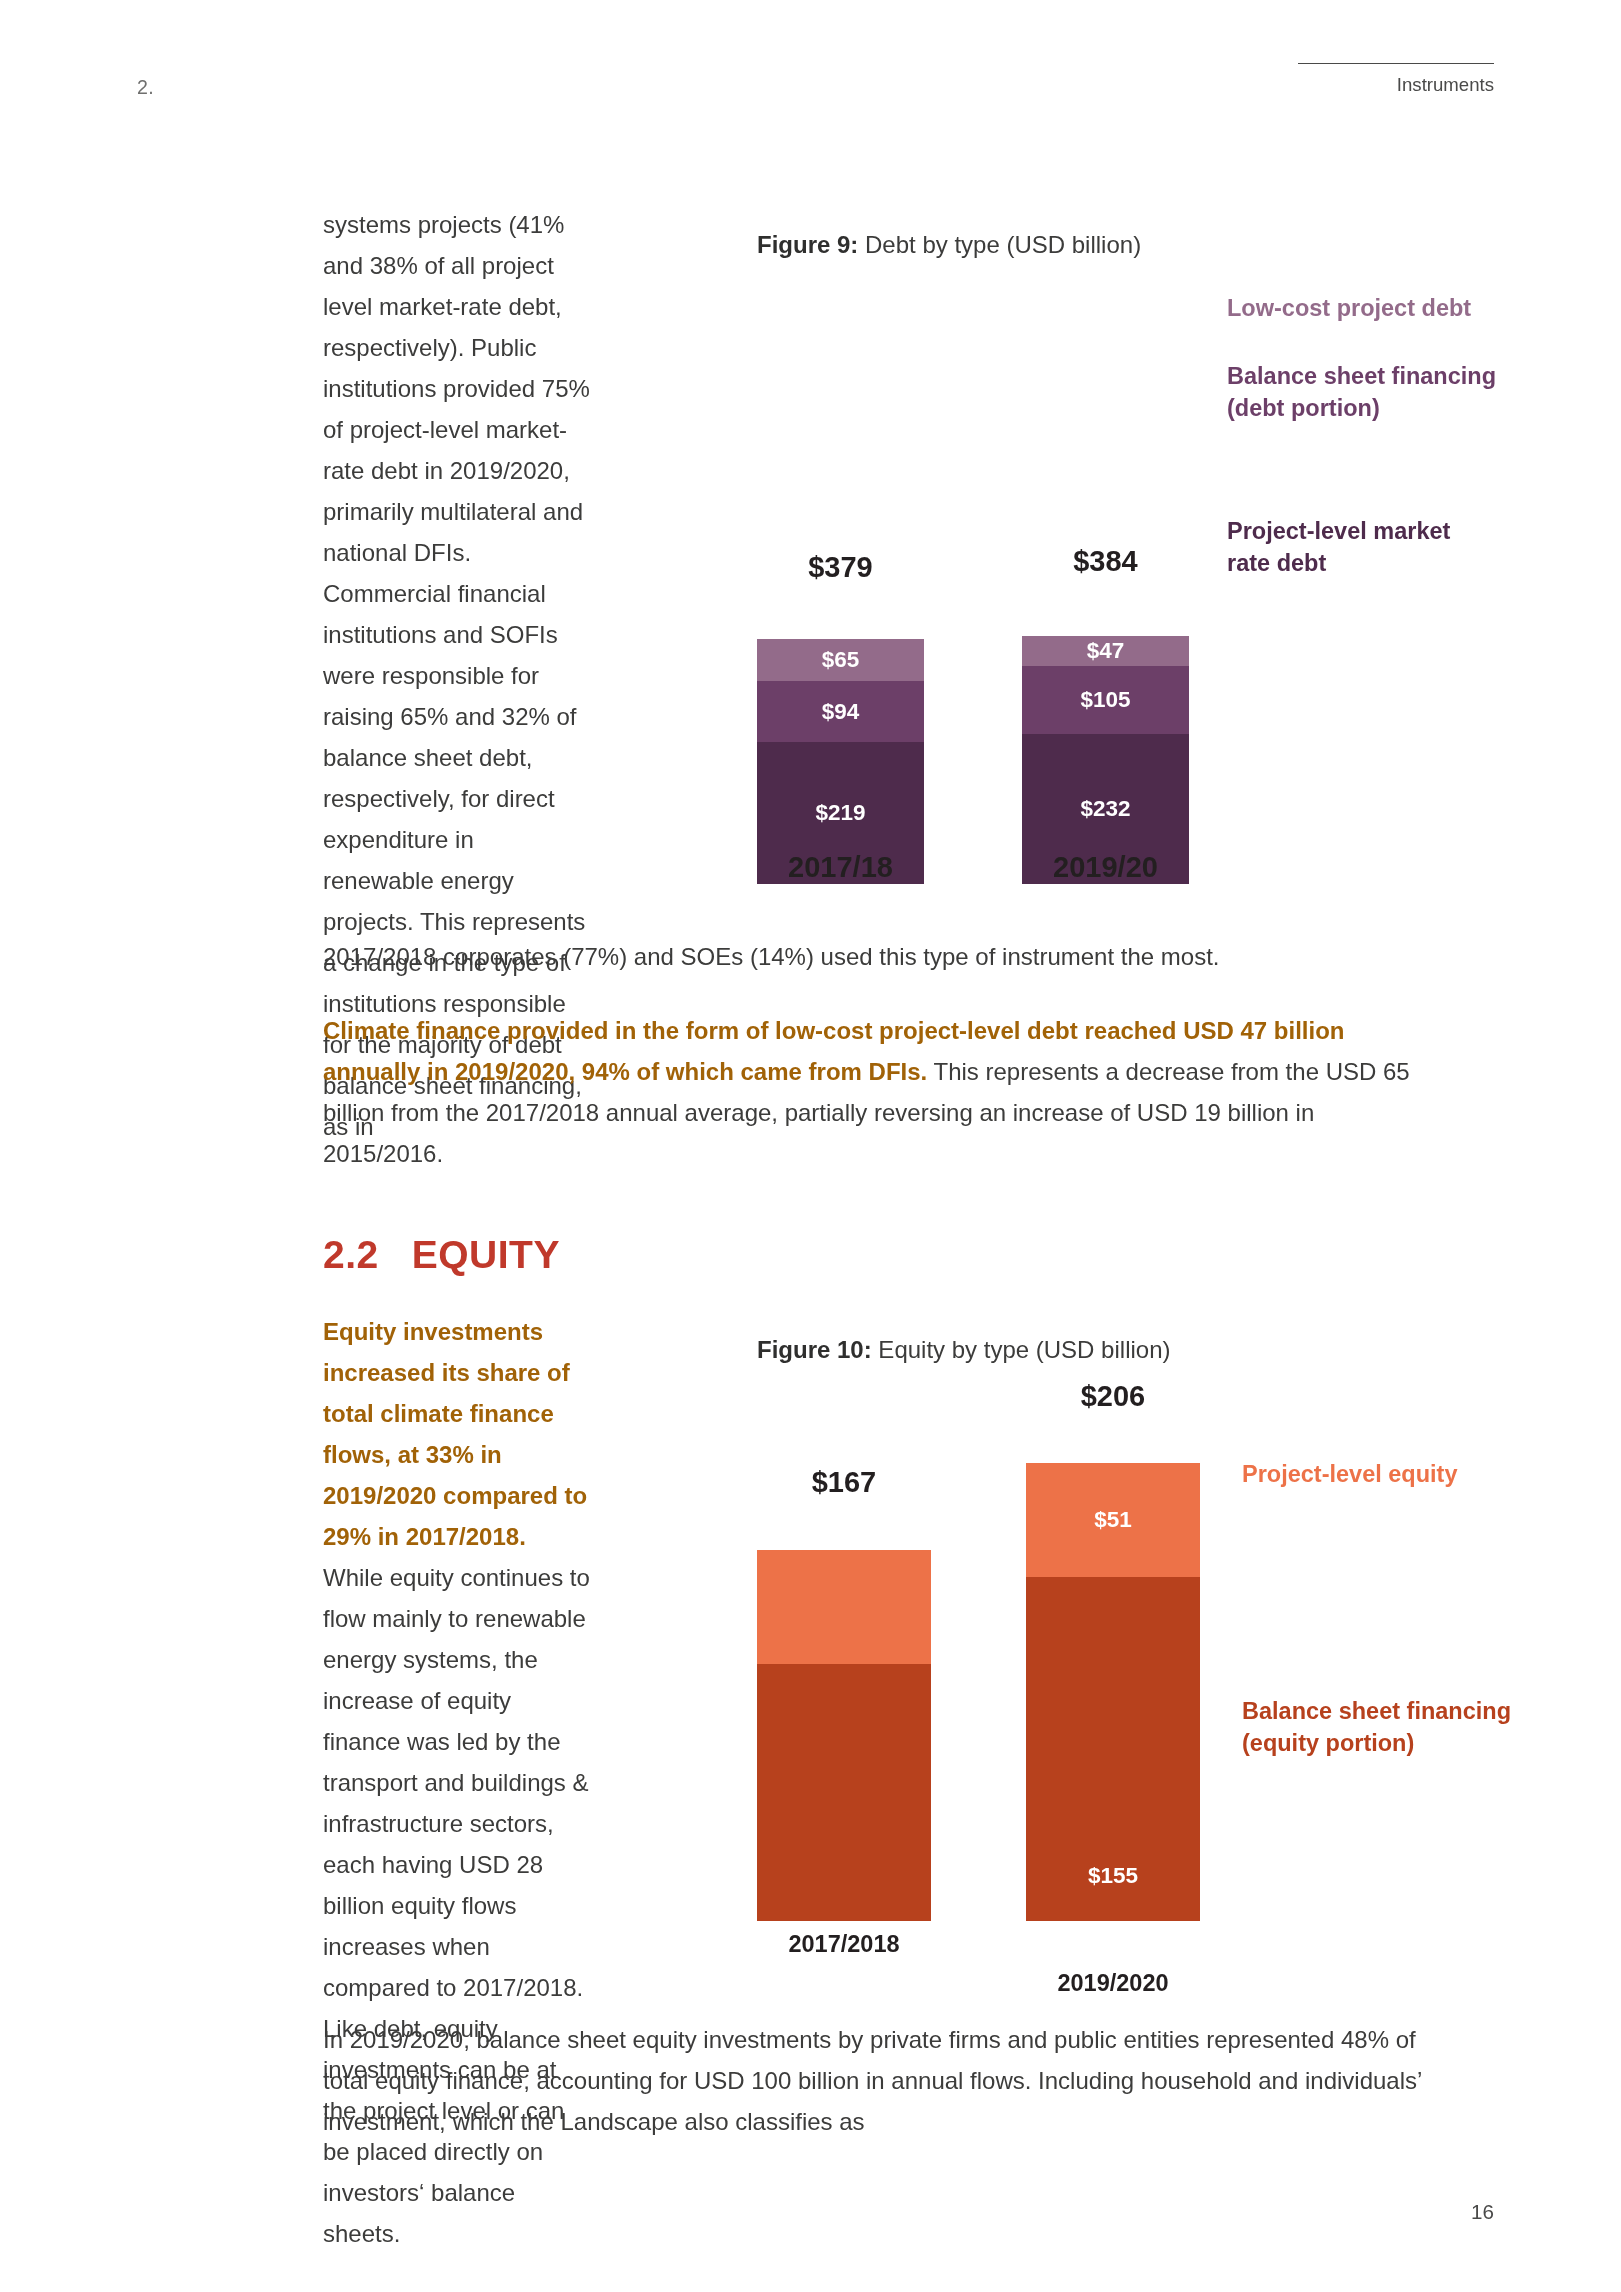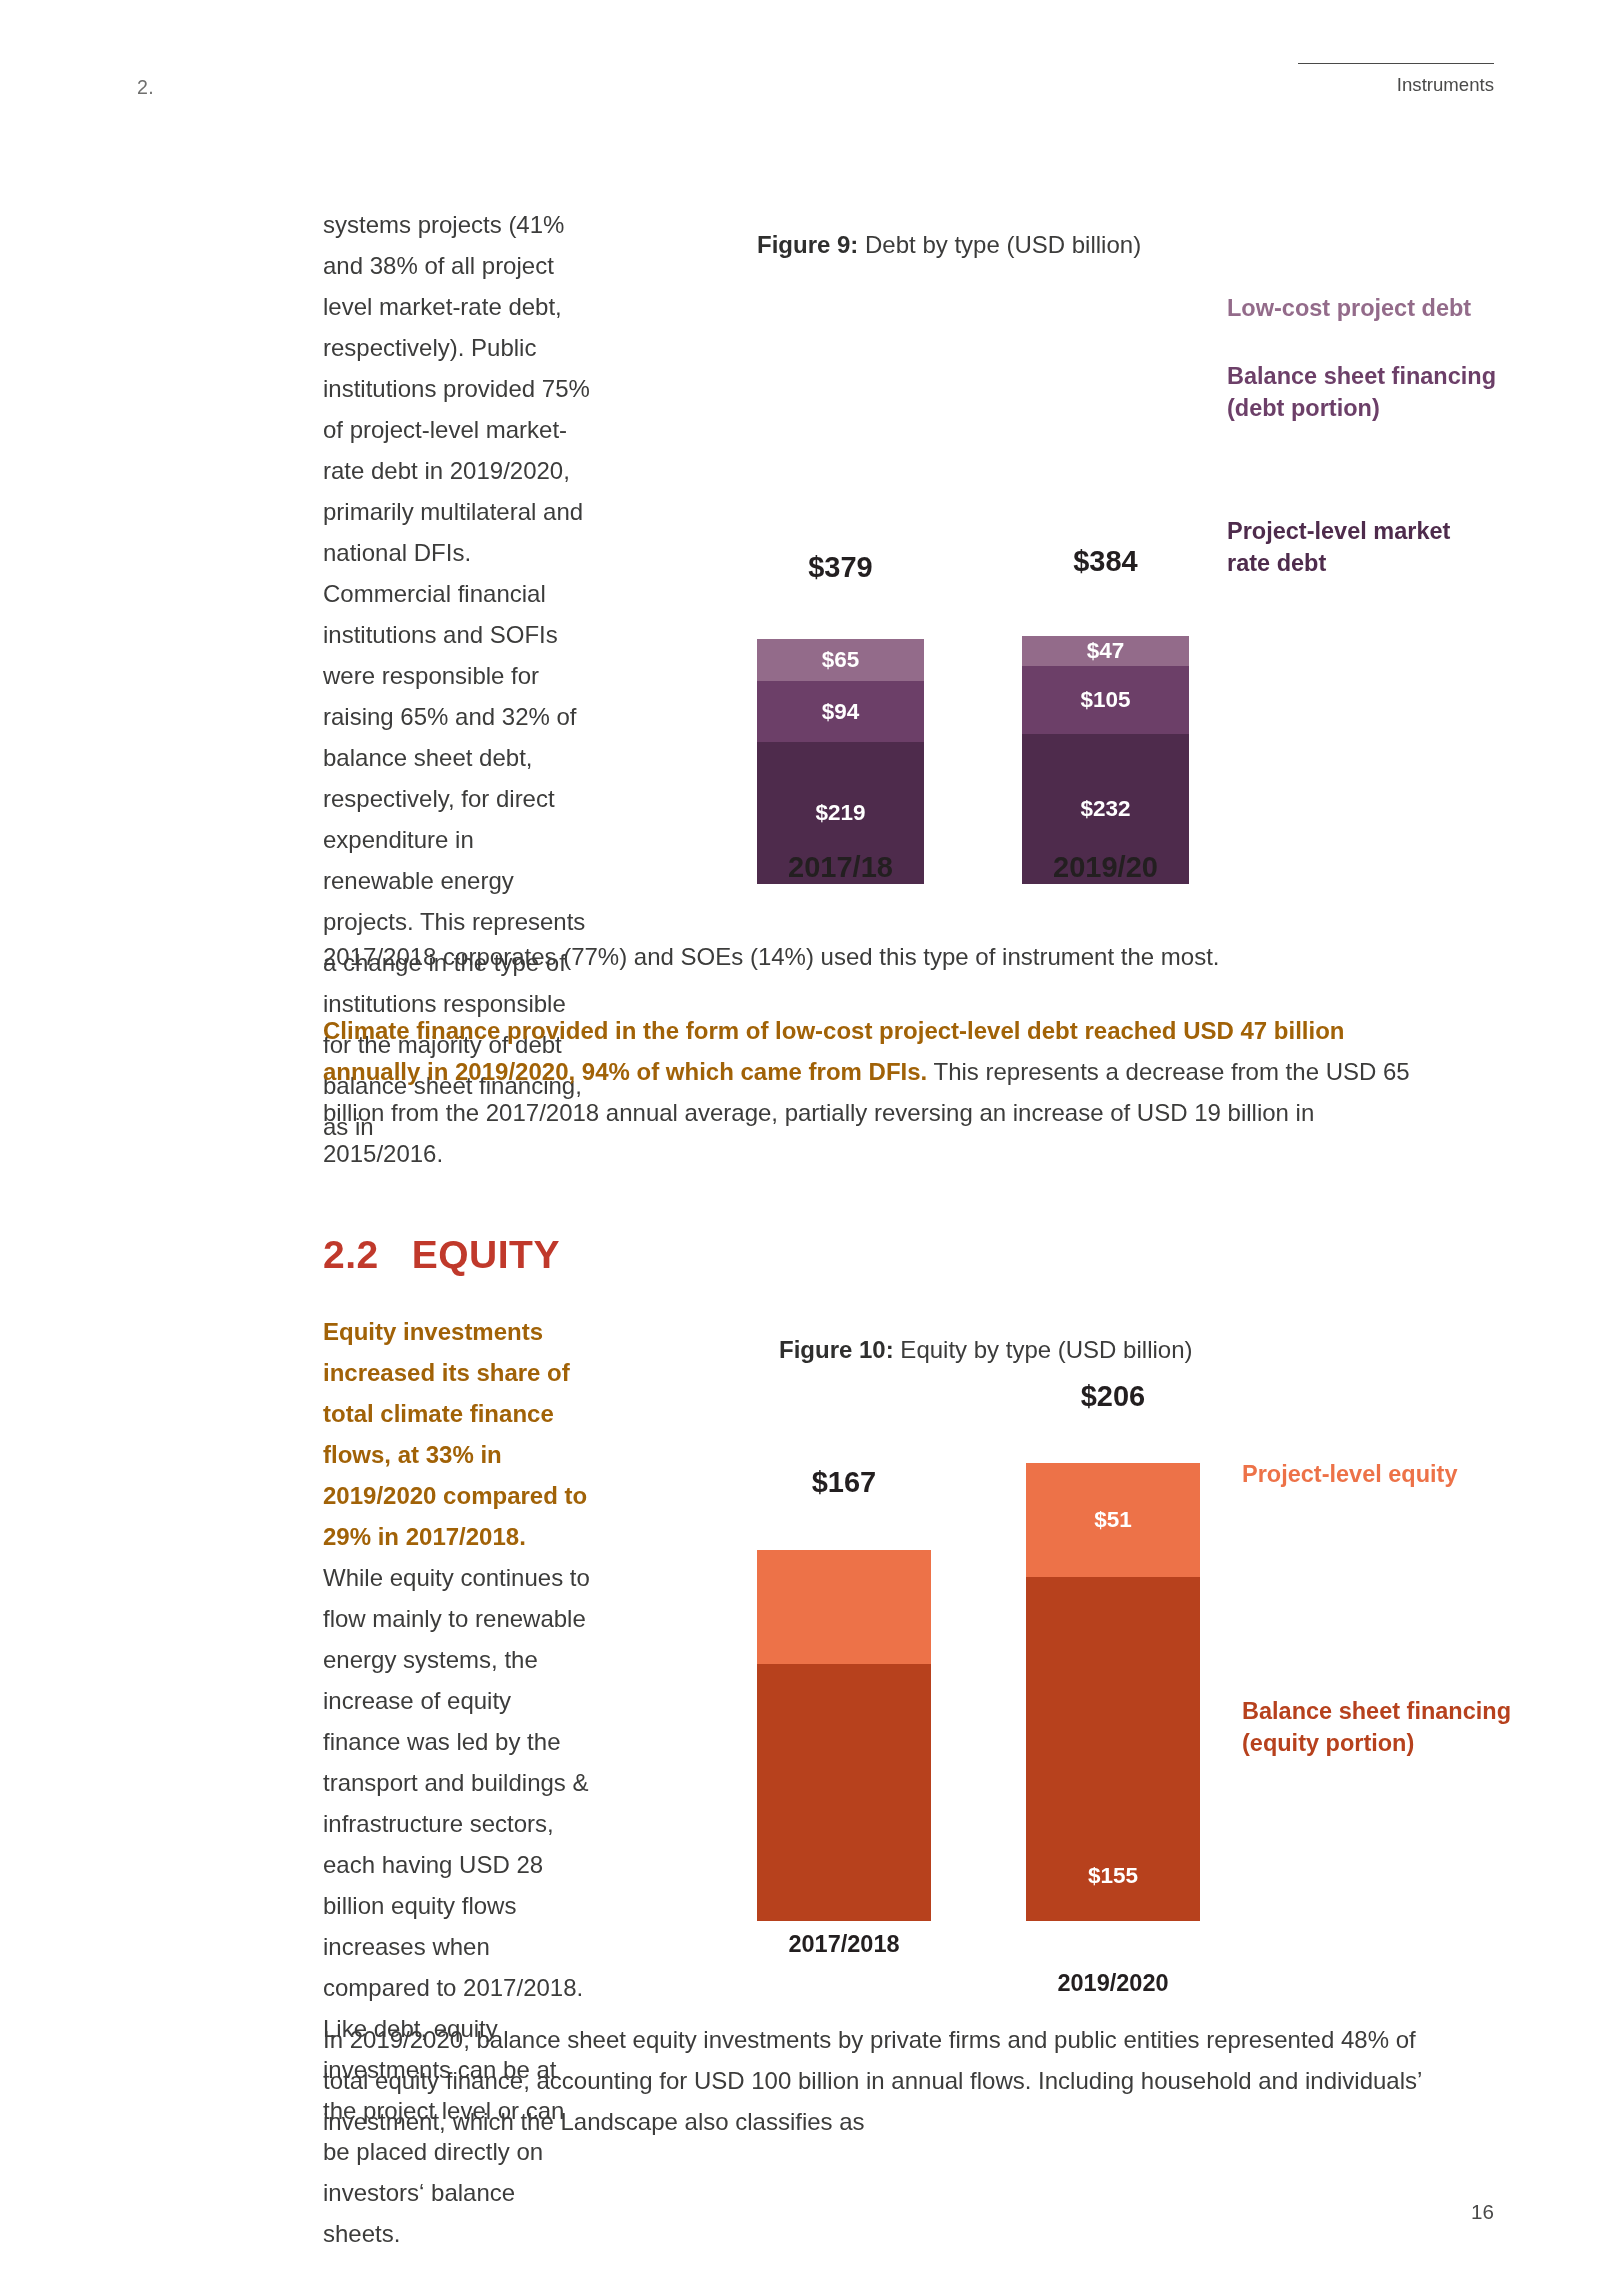--- a/index.html
+++ b/index.html
@@ -203,21 +203,21 @@
   </div>
 
   <div class="sec-head" style="top:1233px;">
     <span class="num">2.2</span><span>EQUITY</span>
   </div>
 
   <div class="col-left body-text" style="top:1311px;">
     <span class="lead">Equity investments increased its share of total climate finance flows, at 33% in 2019/2020 compared to 29% in 2017/2018.</span><span> While equity continues to flow mainly to renewable energy systems, the increase of equity finance was led by the transport and buildings &amp; infrastructure sectors, each having USD 28 billion equity flows increases when compared to 2017/2018. Like debt, equity investments can be at the project level or can be placed directly on investors‘ balance sheets.</span>
   </div>
 
-  <div class="fig-caption" style="left:779px; top:1311px;">
+  <div class="fig-caption" style="left:757px; top:1311px;">
     <b>Figure 10:</b><span> Equity by type (USD billion)</span>
   </div>
 
   <div class="chart" style="left:757px; top:1372px; width:706px; height:549px;">
 
     <div class="bar-group" style="left:0px; width:174px; height:519px;">
       <div class="bar-total" style="top:64px;">$167</div>
       <div class="bar" style="height:371px;">
         <div class="seg" style="height:114px; background:#ed7248;"></div>
         <div class="seg" style="height:258px; background:#b7411d;"></div>

